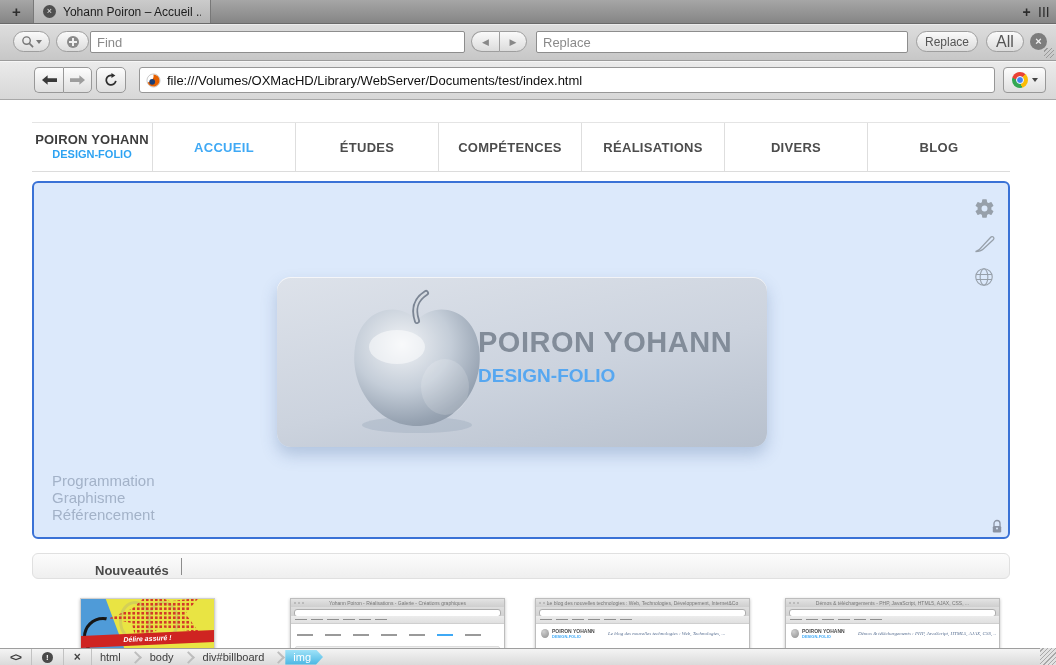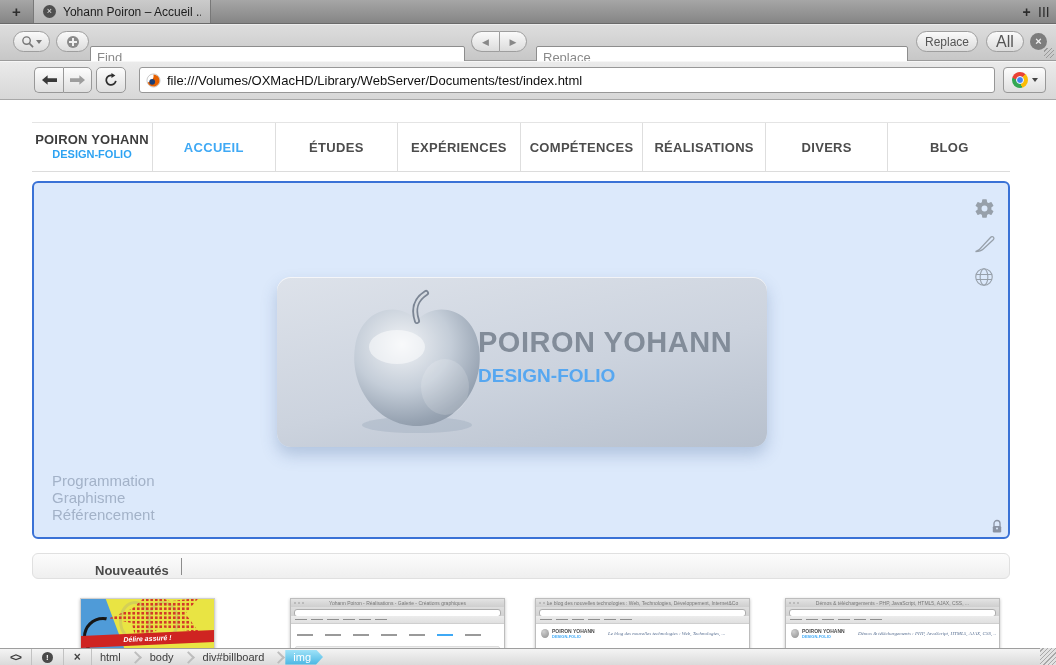--- a/index.html
+++ b/index.html
@@ -24,21 +24,21 @@
     background:linear-gradient(#dedede,#c7c7c7);border-bottom:1px solid #9c9c9c;box-sizing:border-box;
     box-shadow:inset 0 1px 0 #ececec;}
   .pill{position:absolute;top:7px;height:21px;border:1px solid #9e9e9e;border-radius:11px;
     background:linear-gradient(#fafafa,#dcdcdc);box-sizing:border-box;
     display:flex;align-items:center;justify-content:center;color:#555;}
   .search-opts{left:13px;width:37px;gap:2px;}
   .hl-btn{left:56px;width:33px;}
   .hl-glyph{width:12px;height:12px;border-radius:50%;background:#8a8a8a;position:relative;}
   .hl-glyph::before,.hl-glyph::after{content:"";position:absolute;background:#f0f0f0;left:5px;top:2px;width:2px;height:8px;}
   .hl-glyph::after{transform:rotate(90deg);}
-  .find-input,.replace-input{position:absolute;top:22px;height:22px;border:1px solid #8d8d8d;border-radius:2px;
+  .find-input,.replace-input{position:absolute;top:7px;height:22px;border:1px solid #8d8d8d;border-radius:2px;
     background:#fff;font-size:13px;color:#222;padding:0 6px;box-sizing:border-box;font-family:"Liberation Sans",sans-serif;}
   .find-input{left:90px;width:375px;}
   .replace-input{left:536px;width:372px;}
   ::placeholder{color:#8a8a8a;opacity:1;}
   .prevnext{position:absolute;left:471px;top:7px;height:21px;display:flex;}
   .pn-btn{width:28px;height:21px;border:1px solid #9e9e9e;background:linear-gradient(#fafafa,#dcdcdc);
     box-sizing:border-box;display:flex;align-items:center;justify-content:center;font-size:9px;color:#888;}
   .pn-prev{border-radius:11px 0 0 11px;border-right:none;}
   .pn-next{border-radius:0 11px 11px 0;}
   .replace-btn{left:916px;width:62px;font-size:12px;}
@@ -235,21 +235,20 @@
 
 <div class="content">
 
   <div class="site-header">
     <div class="site-logo">
       <span class="logo-l1">POIRON YOHANN</span>
       <span class="logo-l2">DESIGN-FOLIO</span>
     </div>
     <div class="nav-item active">ACCUEIL</div>
     <div class="nav-item">ÉTUDES</div>
-    <div class="nav-item">EXPÉRIENCES</div>
     <div class="nav-item">COMPÉTENCES</div>
     <div class="nav-item">RÉALISATIONS</div>
     <div class="nav-item">DIVERS</div>
     <div class="nav-item">BLOG</div>
   </div>
 
   <div class="billboard">
     <div class="bb-icons">
       <svg width="23" height="23" viewBox="0 0 24 24">
           <path fill="#97a0aa" fill-rule="evenodd" d="M19.14 12.94c.04-.3.06-.61.06-.94 0-.32-.02-.64-.07-.94l2.03-1.58a.5.5 0 0 0 .12-.61l-1.92-3.32a.5.5 0 0 0-.59-.22l-2.39.96a7 7 0 0 0-1.62-.94l-.36-2.54a.49.49 0 0 0-.48-.41h-3.84a.49.49 0 0 0-.47.41l-.36 2.54a7 7 0 0 0-1.62.94l-2.39-.96a.5.5 0 0 0-.59.22L2.74 8.87a.5.5 0 0 0 .12.61l2.03 1.58c-.05.3-.09.63-.09.94s.02.64.07.94l-2.03 1.58a.5.5 0 0 0-.12.61l1.92 3.32c.12.22.37.29.59.22l2.39-.96c.5.38 1.03.7 1.62.94l.36 2.54c.05.24.24.41.48.41h3.84c.24 0 .44-.17.47-.41l.36-2.54a7 7 0 0 0 1.62-.94l2.39.96c.22.08.47 0 .59-.22l1.92-3.32a.5.5 0 0 0-.12-.61l-2.01-1.58zM12 15.1a3.1 3.1 0 1 1 0-6.2 3.1 3.1 0 0 1 0 6.2z"></path>

